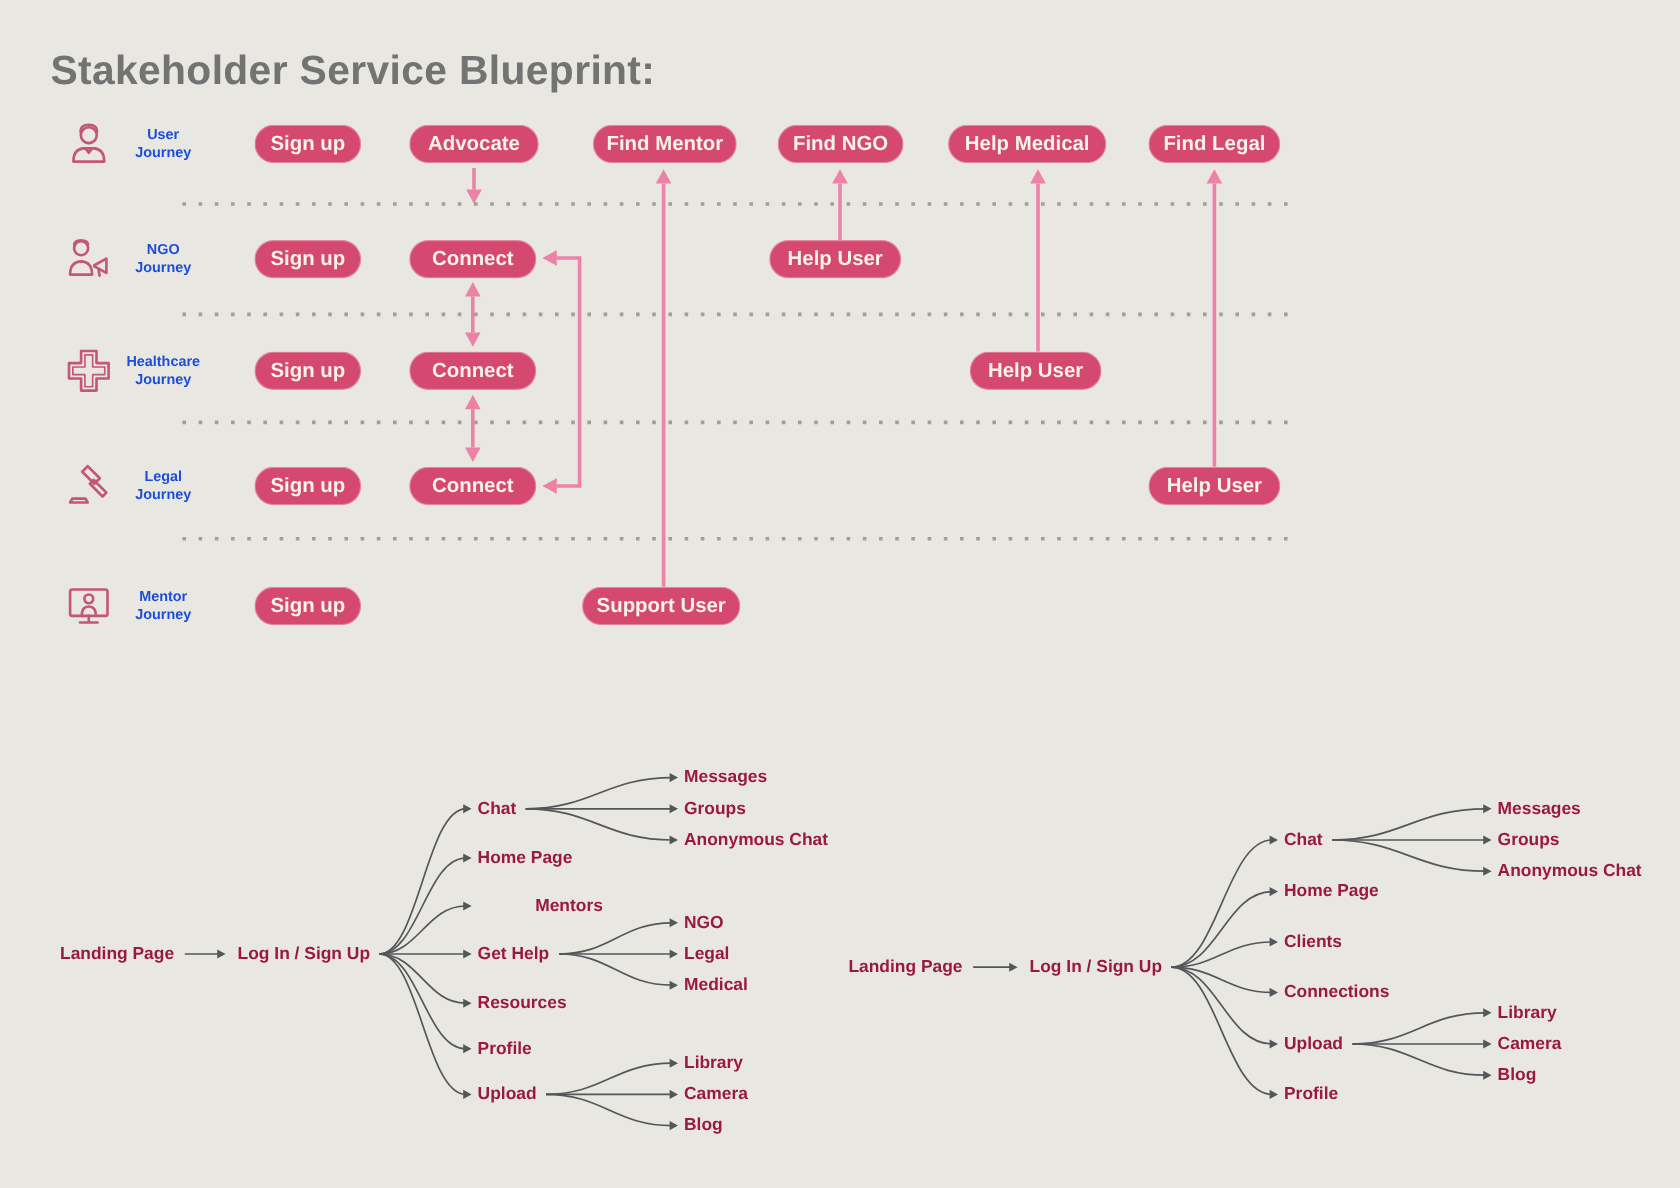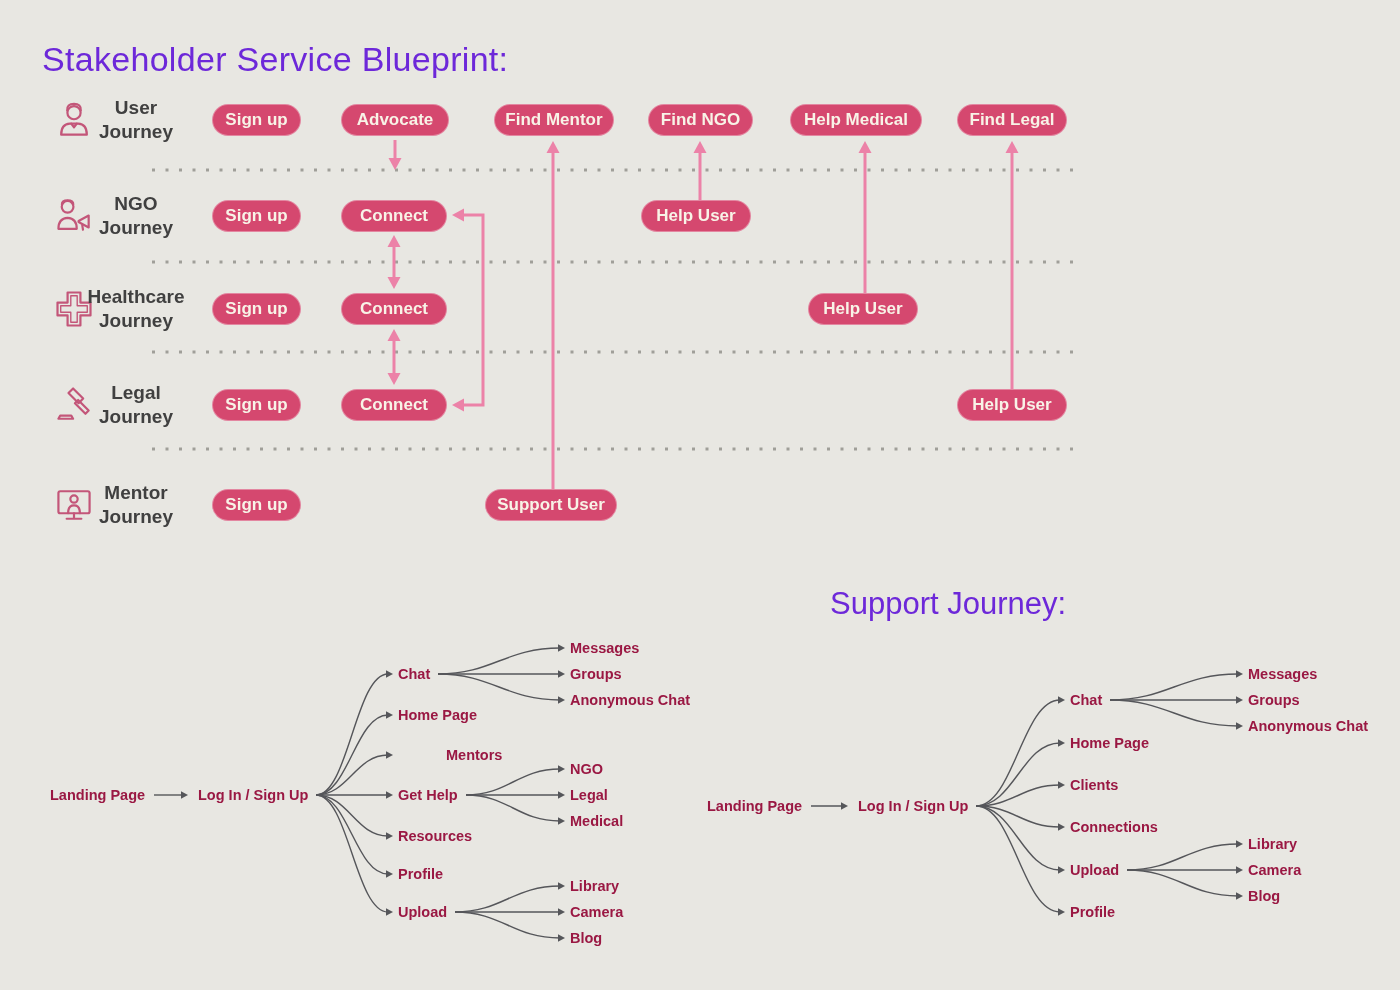--- a/index.html
+++ b/index.html
@@ -1,27 +1,27 @@
 <!DOCTYPE html>
 <html><head>
 <meta charset="utf-8">
 <style>
   html,body{margin:0;padding:0;background:#e8e7e2;}
   .canvas{position:relative;width:1400px;height:990px;background:#e8e7e2;
           font-family:"Liberation Sans",sans-serif;overflow:hidden;}
   #overlay{position:absolute;left:0;top:0;z-index:1;}
-  .title{position:absolute;font-weight:400;color:#6d28d9;white-space:nowrap;z-index:2;}
+  .title{position:absolute;font-weight:700;color:#737373;white-space:nowrap;z-index:2;}
   .title.main{left:42px;top:40px;font-size:34px;letter-spacing:.3px;}
   .title.section{font-size:31px;}
   .pill{position:absolute;z-index:3;display:flex;align-items:center;justify-content:center;
         background:#d5486f;color:#f8f3e7;font-size:17px;font-weight:600;height:32px;
         border-radius:17px;border:1px solid rgba(255,255,255,0.35);box-sizing:border-box;
         white-space:nowrap;}
   .rowlabel{position:absolute;z-index:2;transform:translate(-50%,-50%);text-align:center;
-        color:#404040;font-size:19px;font-weight:700;line-height:1.25;white-space:nowrap;}
+        color:#1d4ed8;font-size:12px;font-weight:700;line-height:1.25;white-space:nowrap;}
   .icon{position:absolute;z-index:2;transform:translate(-50%,-50%);line-height:0;}
   .tnode{position:absolute;z-index:3;transform:translateY(-50%);color:#9a1843;
         font-size:14.5px;font-weight:700;white-space:nowrap;}
 </style>
 </head>
 <body>
 
 <div class="canvas">
   <svg id="overlay" width="1400" height="990">
       <line x1="152" y1="170" x2="1076" y2="170" stroke="#a09f99" stroke-width="3" stroke-dasharray="3 10.5"></line>
@@ -169,21 +169,20 @@
           <path d="M17.5 33 Q17.5 24.5 24 24.5 Q30.5 24.5 30.5 33"></path>
           <path d="M24 33 V39 M16 39 H32"></path>
         </svg></div>
       <div class="rowlabel" style="left: 136px; top: 505px;">
         <div>Mentor</div>
         <div>Journey</div>
       </div>
       <div class="pill" style="left: 212px; top: 489px; width: 89px;">Sign up</div>
       <div class="pill" style="left: 485px; top: 489px; width: 132px;">Support User</div>
     </div>
-  <div class="title section" style="left:830px;top:586px">Support Journey:</div>
   <div id="trees">
       <div class="tnode" style="left: 50px; top: 795px;">Landing Page</div>
       <div class="tnode" style="left: 198px; top: 795px;">Log In / Sign Up</div>
       <div class="tnode" style="left: 398px; top: 674px;">Chat</div>
       <div class="tnode" style="left: 570px; top: 648px;">Messages</div>
       <div class="tnode" style="left: 570px; top: 674px;">Groups</div>
       <div class="tnode" style="left: 570px; top: 700px;">Anonymous Chat</div>
       <div class="tnode" style="left: 398px; top: 715px;">Home Page</div>
       <div class="tnode" style="left: 398px; top: 755px; margin-left: 48px;">Mentors</div>
       <div class="tnode" style="left: 398px; top: 795px;">Get Help</div>

